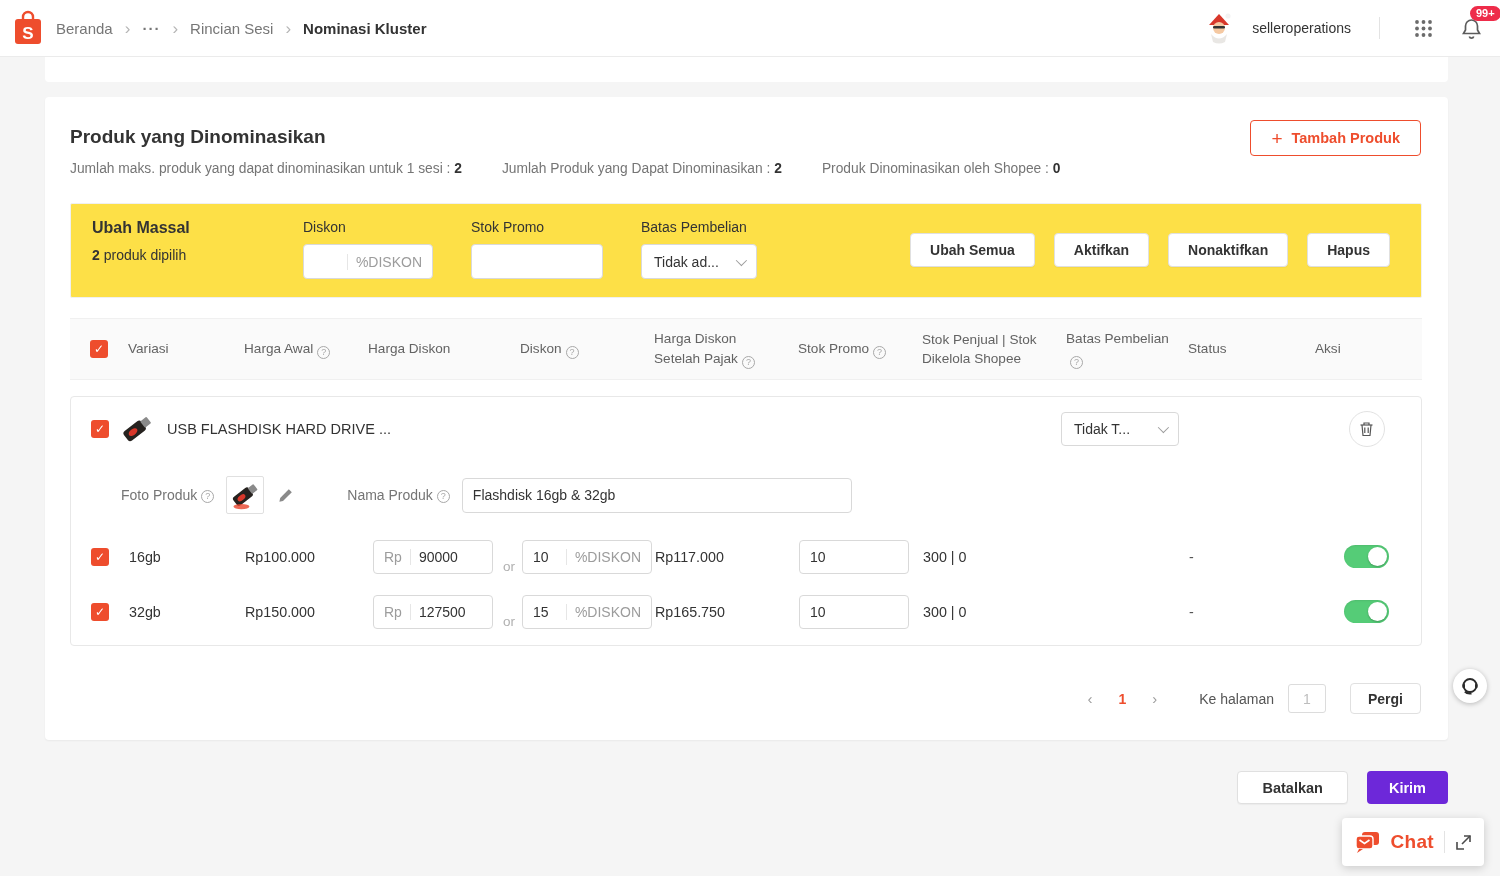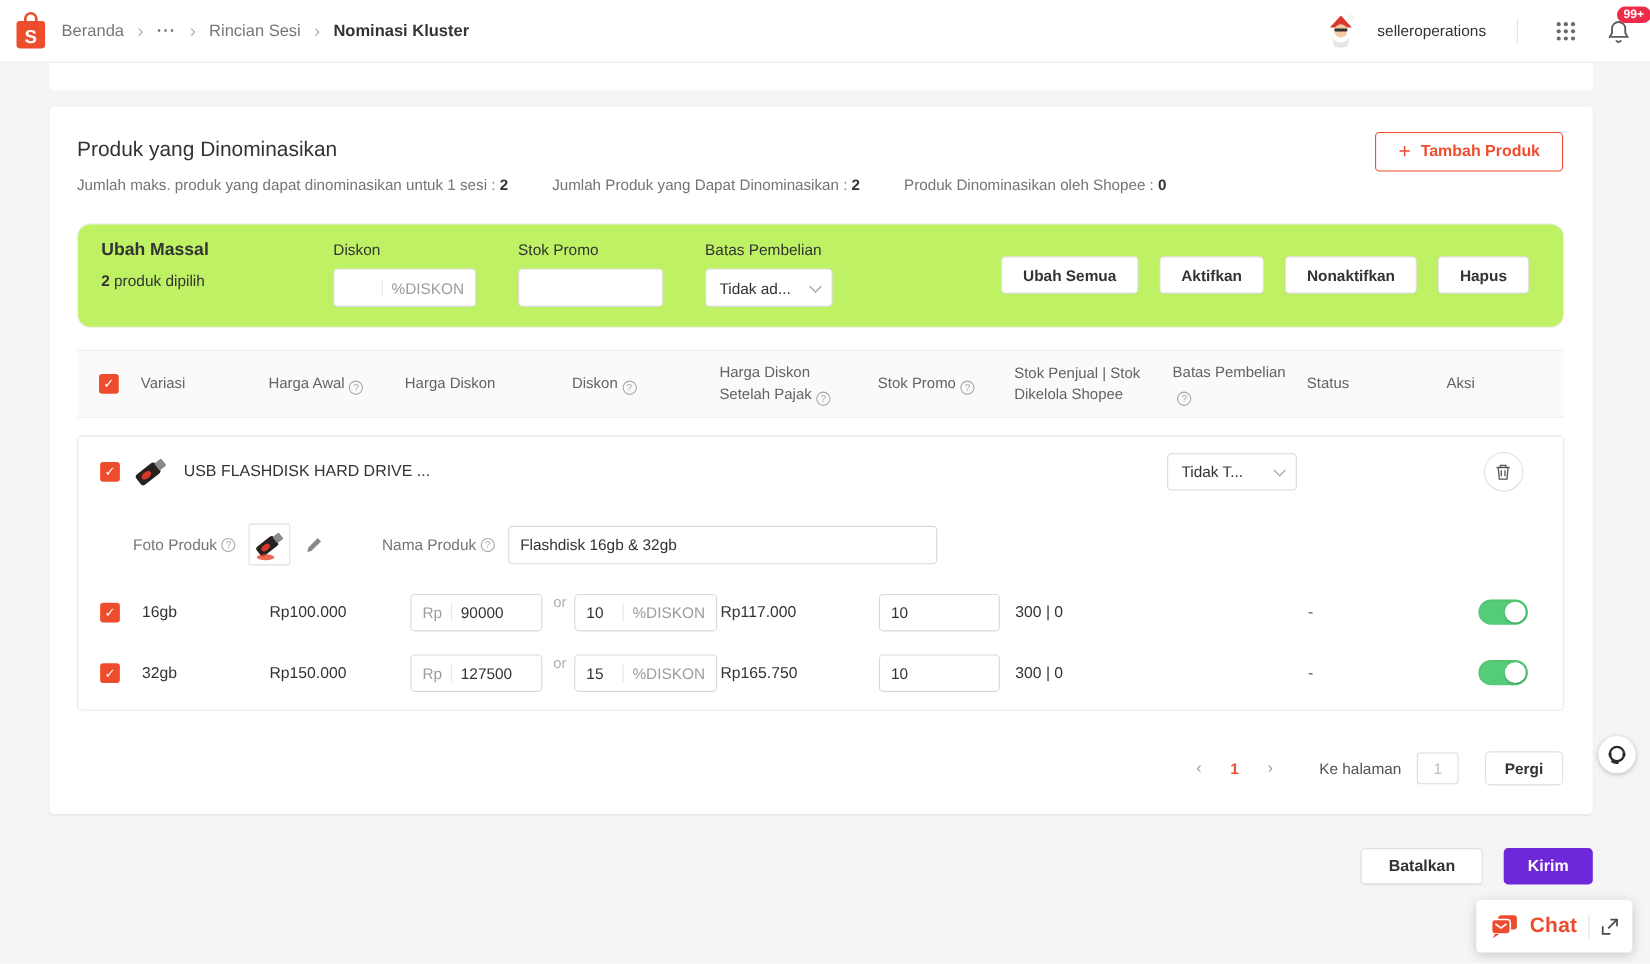--- a/index.html
+++ b/index.html
@@ -29,31 +29,31 @@
   .edu-pill{height:34px;border:1px solid #d9d9d9;border-radius:17px;background:#fff;padding:0 17px;
     font-size:14px;color:#333;display:flex;align-items:center;cursor:pointer}
 
   
   .strip{position:absolute;left:45px;top:57px;width:1403px;height:25px;background:#fff;
     border-radius:0 0 4px 4px}
 
   
   .card{position:absolute;left:45px;top:97px;width:1403px;height:643px;background:#fff;
     border-radius:4px;box-shadow:0 1px 2px rgba(0,0,0,.05)}
-  .page-title{position:absolute;left:25px;top:29px;font-size:19px;font-weight:400;color:#333}
+  .page-title{position:absolute;left:25px;top:29px;font-size:19px;font-weight:700;color:#333}
   .add-btn{position:absolute;right:27px;top:23px;height:36px;padding:0 20px;background:#fff;
     border:1px solid #ee4d2d;border-radius:4px;color:#ee4d2d;font-weight:700;font-size:14.5px;
     display:flex;align-items:center;gap:9px;cursor:pointer}
   .add-btn .plus{font-size:19px;font-weight:400;line-height:1}
   .stats{position:absolute;left:25px;top:64px;display:flex;gap:40px;font-size:13.8px;color:#757575}
   .stats b{color:#333;font-weight:700}
 
   
-  .bulk{position:absolute;left:25px;top:106px;width:1352px;height:95px;background:#bef264;
-    border:1px solid #f0f0f0;border-radius:12px}
+  .bulk{position:absolute;left:25px;top:106px;width:1352px;height:95px;background:#fde047;
+    border:1px solid #f0f0f0;border-radius:2px}
   .bulk .ub-title{position:absolute;left:21px;top:15px;font-size:16px;font-weight:700;color:#333}
   .bulk .ub-count{position:absolute;left:21px;top:43px;font-size:14px;color:#333}
   .bulk .ub-count b{font-weight:700}
   .f-label{position:absolute;top:15px;font-size:14px;color:#333}
   .f-ctl{position:absolute;top:40px}
   .ipt{display:flex;align-items:center;height:35px;border:1px solid #d9d9d9;border-radius:4px;
     background:#fff;font-size:14px;color:#333;padding:0 10px;gap:8px}
   .ipt .sep{width:1px;height:16px;background:#e6e6e6;flex:0 0 auto}
   .ipt .muted{color:#9c9c9c}
   .ipt input{border:none;outline:none;min-width:0;flex:1;font:inherit;color:#333;background:transparent}
@@ -81,32 +81,32 @@
   .product-box{position:absolute;left:25px;top:299px;width:1352px;border:1px solid #e8e8e8;
     border-radius:4px;padding-bottom:6px}
   .prow{height:64px}
   .pname-cell{grid-column:2/9;display:flex;align-items:center;gap:12px;font-size:14.5px;color:#333}
   .batas-cell{grid-column:9/10;padding-right:10px}
   .aksi-cell{grid-column:11/12;display:flex;justify-content:center}
   .trash-btn{width:36px;height:36px;border:1px solid #e2e2e2;border-radius:50%;background:#fff;
     display:flex;align-items:center;justify-content:center;cursor:pointer}
 
   .foto-row{height:68px;display:flex;align-items:center;padding-left:50px;gap:12px}
-  .g-label{font-size:14px;color:#757575;display:flex;align-items:center}
+  .g-label{font-size:14px;color:#757575;display:flex;align-items:flex-end}
   .thumb{width:38px;height:38px;border:1px solid #e0e0e0;border-radius:2px;display:flex;
     align-items:center;justify-content:center;background:#fff;overflow:hidden}
   .pencil{margin:0 6px 0 2px;cursor:pointer;display:flex}
   .nama-wrap{margin-left:36px;display:flex;align-items:center;gap:12px}
   .nama-input{width:390px;height:35px}
 
   .vrow{height:55px;font-size:14.3px;color:#333}
   .vrow .vc{padding:0 8px 0 6px}
   .vrow .vc:nth-child(2){padding-left:10px}
   .price-ipt{width:120px;height:34px;margin-left:4px}
-  .disc-wrap{display:flex;align-items:flex-start;gap:7px}
+  .disc-wrap{display:flex;align-items:flex-end;gap:7px}
   .disc-wrap .or{color:#b0b0b0;font-size:13.5px}
   .disc-ipt{width:130px;height:34px}
   .stok-ipt{width:110px;height:34px}
   .status-dash{padding-left:9px;color:#555}
   .toggle{grid-column:11/12;justify-self:center;width:45px;height:23px;border-radius:12px;
     background:#55cc77;position:relative;cursor:pointer;box-shadow:inset 0 1px 2px rgba(0,0,0,.08)}
   .toggle .knob{position:absolute;right:2px;top:2px;width:19px;height:19px;border-radius:50%;
     background:#fff;box-shadow:0 1px 2px rgba(0,0,0,.25)}
 
   

